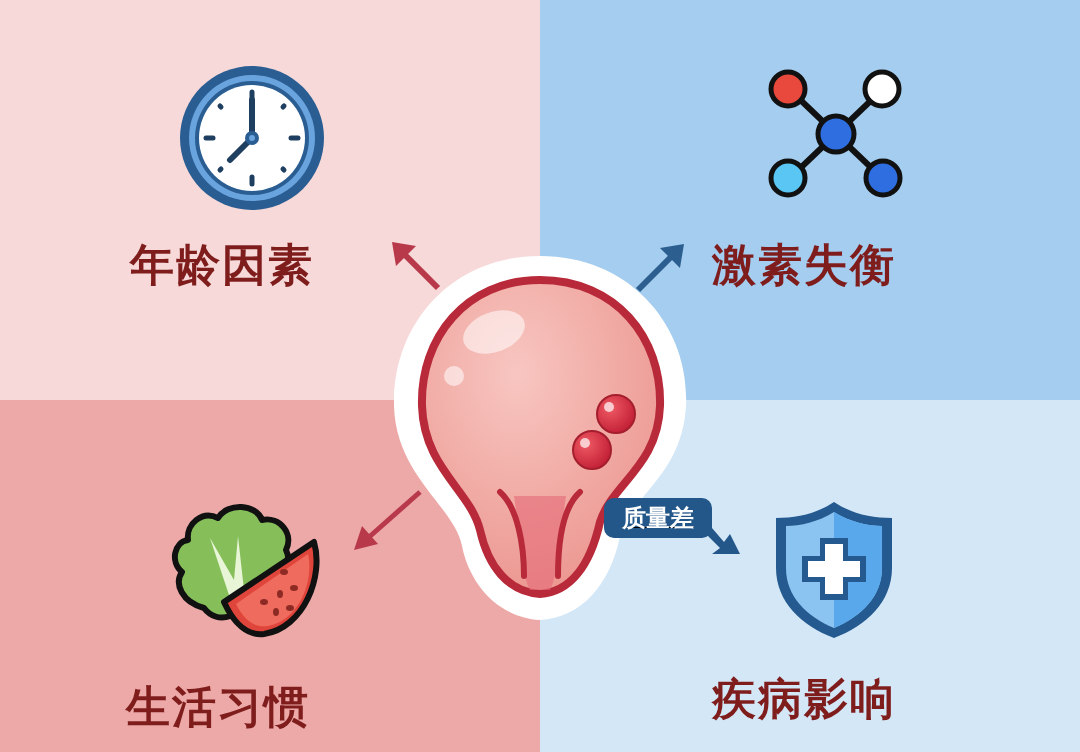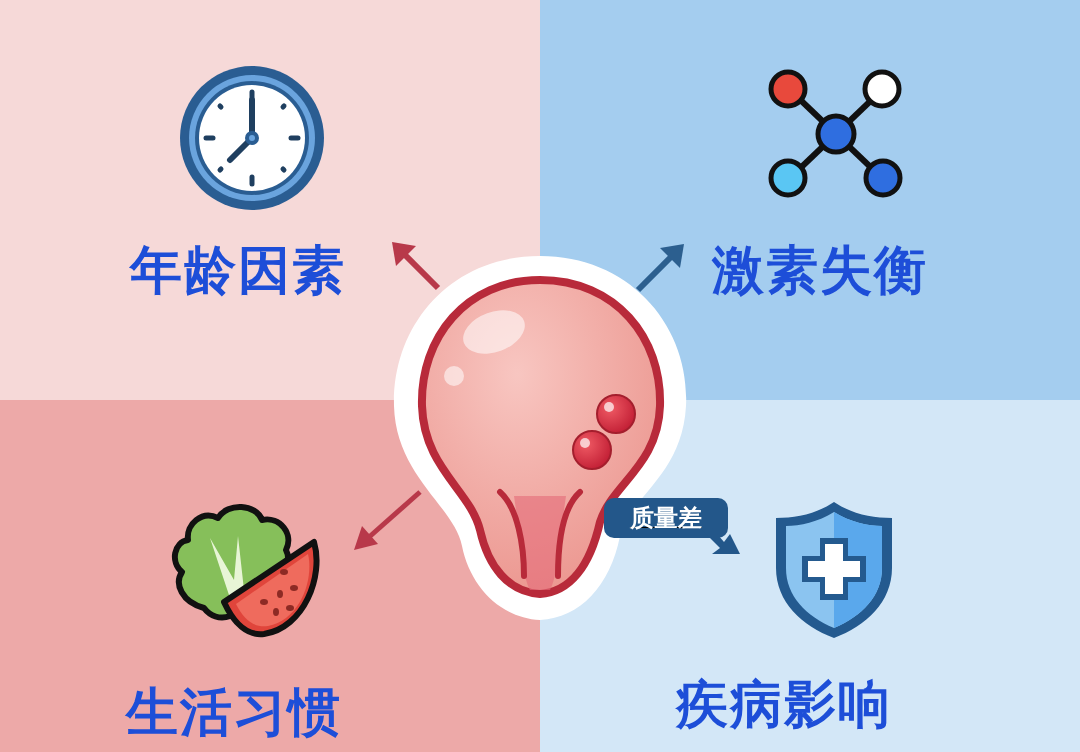--- a/index.html
+++ b/index.html
@@ -3,21 +3,21 @@
 <meta charset="utf-8">
 <style>
   html, body { margin: 0; padding: 0; }
   body { width: 1080px; height: 752px; position: relative; overflow: hidden; font-family: "DejaVu Sans", sans-serif; }
   .quad { position: absolute; }
   .q-tl { left: 0; top: 0; width: 540px; height: 400px; background: #f6d9d8; }
   .q-tr { left: 540px; top: 0; width: 540px; height: 400px; background: #a4cdef; }
   .q-bl { left: 0; top: 400px; width: 540px; height: 352px; background: #eda9a8; }
   .q-br { left: 540px; top: 400px; width: 540px; height: 352px; background: #d3e7f7; }
   .label {
-    position: absolute; font-weight: bold; font-size: 52px; color: #1d4ed8;
+    position: absolute; font-weight: bold; font-size: 44px; color: #7f1d1d;
     letter-spacing: 2px; white-space: nowrap;
   }
   .icon { position: absolute; }
   svg { display: block; }
 </style>
 </head>
 <body>
 
 <div class="quad q-tl"></div>
 <div class="quad q-tr"></div>
@@ -87,21 +87,21 @@
 
 <div class="icon" style="left:772px;top:498px;">
   <svg width="124" height="144" viewBox="0 0 124 144">
     <path d="M62 4 C80 16 100 20 120 20 L120 70 C120 104 94 128 62 140 C30 128 4 104 4 70 L4 20 C24 20 44 16 62 4 Z" fill="#245a8f"></path>
     <path d="M62 14 C78 24 96 28 110 28 L110 70 C110 98 90 118 62 130 C34 118 14 98 14 70 L14 28 C28 28 46 24 62 14 Z" fill="#8bc4f0"></path>
     <path d="M62 14 C78 24 96 28 110 28 L110 70 C110 98 90 118 62 130 Z" fill="#5aa8ec"></path>
     <path d="M48 40 L76 40 L76 58 L94 58 L94 84 L76 84 L76 102 L48 102 L48 84 L30 84 L30 58 L48 58 Z" fill="#245a8f"></path>
     <path d="M53 46 L71 46 L71 63 L88 63 L88 79 L71 79 L71 96 L53 96 L53 79 L36 79 L36 63 L53 63 Z" fill="#ffffff"></path>
   </svg>
 </div>
-<div class="label" style="left:676px;top:670px;">疾病影响</div>
+<div class="label" style="left:712px;top:670px;">疾病影响</div>
 
 <svg class="icon" style="left:386px;top:236px;" width="60" height="60" viewBox="0 0 60 60">
   <line x1="52" y1="52" x2="16" y2="16" stroke="#b8394a" stroke-width="6"></line>
   <polygon points="6,6 30,10 10,30" fill="#b8394a"></polygon>
 </svg>
 <svg class="icon" style="left:632px;top:236px;" width="60" height="60" viewBox="0 0 60 60">
   <line x1="6" y1="54" x2="42" y2="18" stroke="#2c5f8f" stroke-width="6"></line>
   <polygon points="52,8 48,32 28,12" fill="#2c5f8f"></polygon>
 </svg>
 <svg class="icon" style="left:346px;top:488px;" width="80" height="70" viewBox="0 0 80 70">
@@ -128,18 +128,18 @@
     <path d="M190 246 C172 262 168 300 168 330" fill="none" stroke="#b82a3a" stroke-width="6" stroke-linecap="round"></path>
     <ellipse cx="104" cy="86" rx="32" ry="20" fill="#ffffff" opacity="0.55" transform="rotate(-20 104 86)"></ellipse>
     <circle cx="64" cy="130" r="10" fill="#ffffff" opacity="0.55"></circle>
     <circle cx="226" cy="168" r="19" fill="url(#g2)" stroke="#a41e2d" stroke-width="2"></circle>
     <circle cx="202" cy="204" r="19" fill="url(#g2)" stroke="#a41e2d" stroke-width="2"></circle>
     <circle cx="219" cy="161" r="5" fill="#ffffff" opacity="0.7"></circle>
     <circle cx="195" cy="197" r="5" fill="#ffffff" opacity="0.7"></circle>
   </svg>
 </div>
 
-<div style="position:absolute;left:604px;top:498px;background:#23578a;border-radius:10px;padding:4px 26px;text-decoration:underline;">
+<div style="position:absolute;left:604px;top:498px;background:#23578a;border-radius:10px;padding:4px 18px;text-decoration:underline;">
   <span style="color:#fff;font-weight:bold;font-size:24px;white-space:nowrap;">质量差</span>
 </div>
 <svg class="icon" style="left:700px;top:528px;" width="44" height="30" viewBox="0 0 44 30">
   <polygon points="0,0 12,0 24,14 30,6 40,26 12,26 20,20" fill="#23578a"></polygon>
 </svg>
 
 </body></html>

